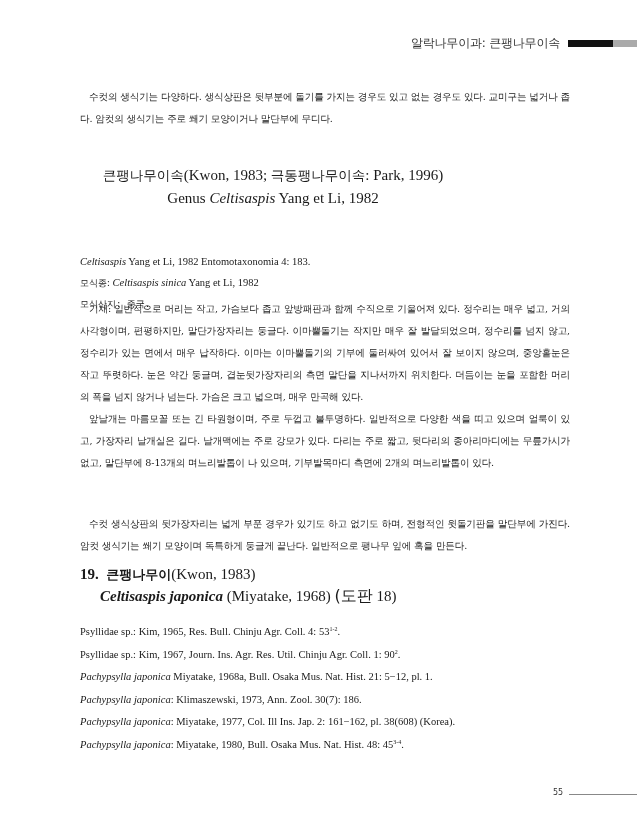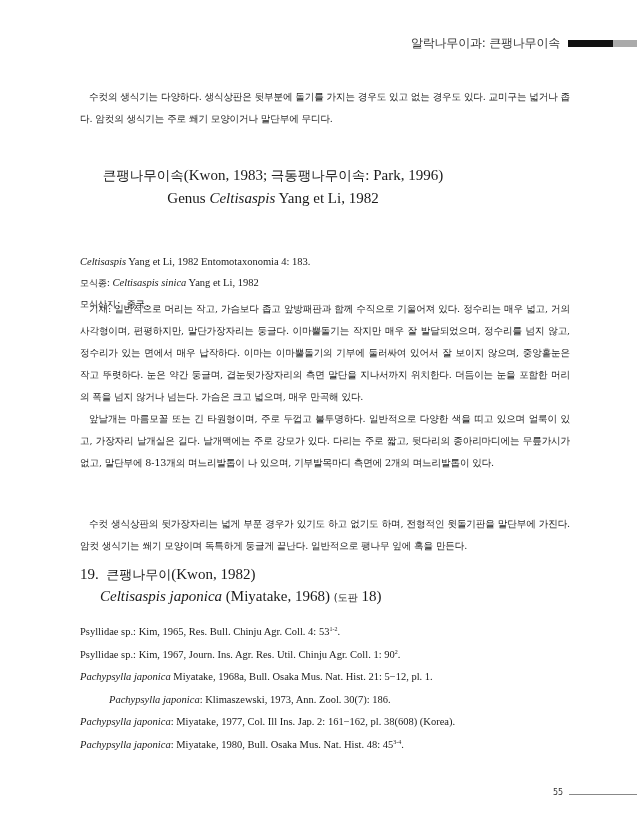--- a/index.html
+++ b/index.html
@@ -8,21 +8,21 @@
   .header { position: absolute; top: 37px; right: 0; height: 12px; display: flex; align-items: center; }
   .header-text { font-family: "DejaVu Sans", "Liberation Sans", sans-serif; font-size: 12px; color: #333; margin-right: 8px; letter-spacing: -0.2px; }
   .header-bar-dark { width: 45px; height: 7px; background: #111; }
   .header-bar-light { width: 24px; height: 7px; background: #aaa; }
   .para { position: absolute; left: 80px; width: 490px; font-size: 9.6px; line-height: 22px; text-align: justify; letter-spacing: -0.15px; }
   .indent { text-indent: 9px; }
   .title { position: absolute; left: 0; width: 546px; text-align: center; font-family: "Liberation Serif", "DejaVu Serif", serif; font-size: 15px; line-height: 23px; }
   .ref { position: absolute; left: 80px; font-family: "Liberation Serif", "DejaVu Serif", serif; font-size: 10.5px; line-height: 21.5px; white-space: nowrap; margin-top: 24px; }
   .ref .kor { font-family: Liberation Mono, monospace; font-size: 9px; }
   .species { position: absolute; left: 80px; font-family: "Liberation Serif", "DejaVu Serif", serif; font-size: 15px; line-height: 22px; white-space: nowrap; }
-  .species b { font-weight: normal; }
+  .species b { font-weight: bold; }
   .species .kor { font-family: "DejaVu Sans", sans-serif; font-size: 13px; }
   .lit { position: absolute; left: 80px; font-family: "Liberation Serif", "DejaVu Serif", serif; font-size: 10.5px; line-height: 22.5px; white-space: nowrap; }
   sup { font-size: 6px; vertical-align: 4px; line-height: 0; }
   .pageno { position: absolute; top: 788px; left: 553px; font-family: "DejaVu Sans", sans-serif; font-size: 8px; color: #333; }
   .pageline { position: absolute; top: 794px; left: 569px; width: 68px; height: 1px; background: #888; }
   .bold { font-weight: normal; }
 </style>
 </head>
 <body>
 
@@ -51,36 +51,36 @@
   <span class="kor">모식산지</span><span class="kor">: 중국.</span>
 </div>
 
 <div class="para indent" style="top:298px;">
   <span class="bold">기재</span><span>: 일반적으로 머리는 작고, 가슴보다 좁고 앞방패판과 함께 수직으로 기울어져 있다. 정수리는 매우 넓고, 거의 사각형이며, 편평하지만, 말단가장자리는 둥글다. 이마뿔돌기는 작지만 매우 잘 발달되었으며, 정수리를 넘지 않고, 정수리가 있는 면에서 매우 납작하다. 이마는 이마뿔돌기의 기부에 둘러싸여 있어서 잘 보이지 않으며, 중앙홑눈은 작고 뚜렷하다. 눈은 약간 둥글며, 겹눈뒷가장자리의 측면 말단을 지나서까지 위치한다. 더듬이는 눈을 포함한 머리의 폭을 넘지 않거나 넘는다. 가슴은 크고 넓으며, 매우 만곡해 있다.</span>
 </div>
 <div class="para indent" style="top:408px;">앞날개는 마름모꼴 또는 긴 타원형이며, 주로 두껍고 불투명하다. 일반적으로 다양한 색을 띠고 있으며 얼룩이 있고, 가장자리 날개실은 길다. 날개맥에는 주로 강모가 있다. 다리는 주로 짧고, 뒷다리의 종아리마디에는 무릎가시가 없고, 말단부에 8-13개의 며느리발톱이 나 있으며, 기부발목마디 측면에 2개의 며느리발톱이 있다.</div>
 <div class="para indent" style="top:505px;margin-top:8px;">수컷 생식상판의 뒷가장자리는 넓게 부푼 경우가 있기도 하고 없기도 하며, 전형적인 윗돌기판을 말단부에 가진다. 암컷 생식기는 쐐기 모양이며 독특하게 둥글게 끝난다. 일반적으로 팽나무 잎에 혹을 만든다.</div>
 
 <div class="species" style="top:563px;">
-  <b>19.</b>&nbsp;&nbsp;<b class="kor">큰팽나무이</b><span>(Kwon, 1982)</span>
+  <b>19.</b>&nbsp;&nbsp;<b class="kor">큰팽나무이</b><span>(Kwon, 1983)</span>
 </div>
 <div class="species" style="top:585px;left:100px;">
-  <b><i>Celtisaspis japonica</i></b><span> (Miyatake, 1968) </span><span class="kor" style="font-size:10px;text-align:right;">(도판</span><span> 18)</span>
+  <b><i>Celtisaspis japonica</i></b><span> (Miyatake, 1968) </span><span class="kor" style="font-size:16px;text-align:right;">(도판</span><span> 18)</span>
 </div>
 
 <div class="lit" style="top:621px;">
   <span>Psyllidae sp.</span><span>: Kim, 1965, Res. Bull. Chinju Agr. Coll. 4: 53</span><sup>1-2</sup><span>.</span>
 </div>
 <div class="lit" style="top:643.5px;">
   <span>Psyllidae sp.</span><span>: Kim, 1967, Journ. Ins. Agr. Res. Util. Chinju Agr. Coll. 1: 90</span><sup>2</sup><span>.</span>
 </div>
 <div class="lit" style="top:666px;text-align:center;">
   <i>Pachypsylla japonica</i><span> Miyatake, 1968a, Bull. Osaka Mus. Nat. Hist. 21: 5−12, pl. 1.</span>
 </div>
-<div class="lit" style="top:688.5px;margin-left:29px;">
+<div class="lit" style="top:688.5px;">
   <i>Pachypsylla japonica</i><span>: Klimaszewski, 1973, Ann. Zool. 30(7): 186.</span>
 </div>
 <div class="lit" style="top:711px;">
   <i>Pachypsylla japonica</i><span>: Miyatake, 1977, Col. Ill Ins. Jap. 2: 161−162, pl. 38(608) (Korea).</span>
 </div>
 <div class="lit" style="top:733.5px;">
   <i>Pachypsylla japonica</i><span>: Miyatake, 1980, Bull. Osaka Mus. Nat. Hist. 48: 45</span><sup>3-4</sup><span>.</span>
 </div>
 
 <div class="pageno">55</div>

